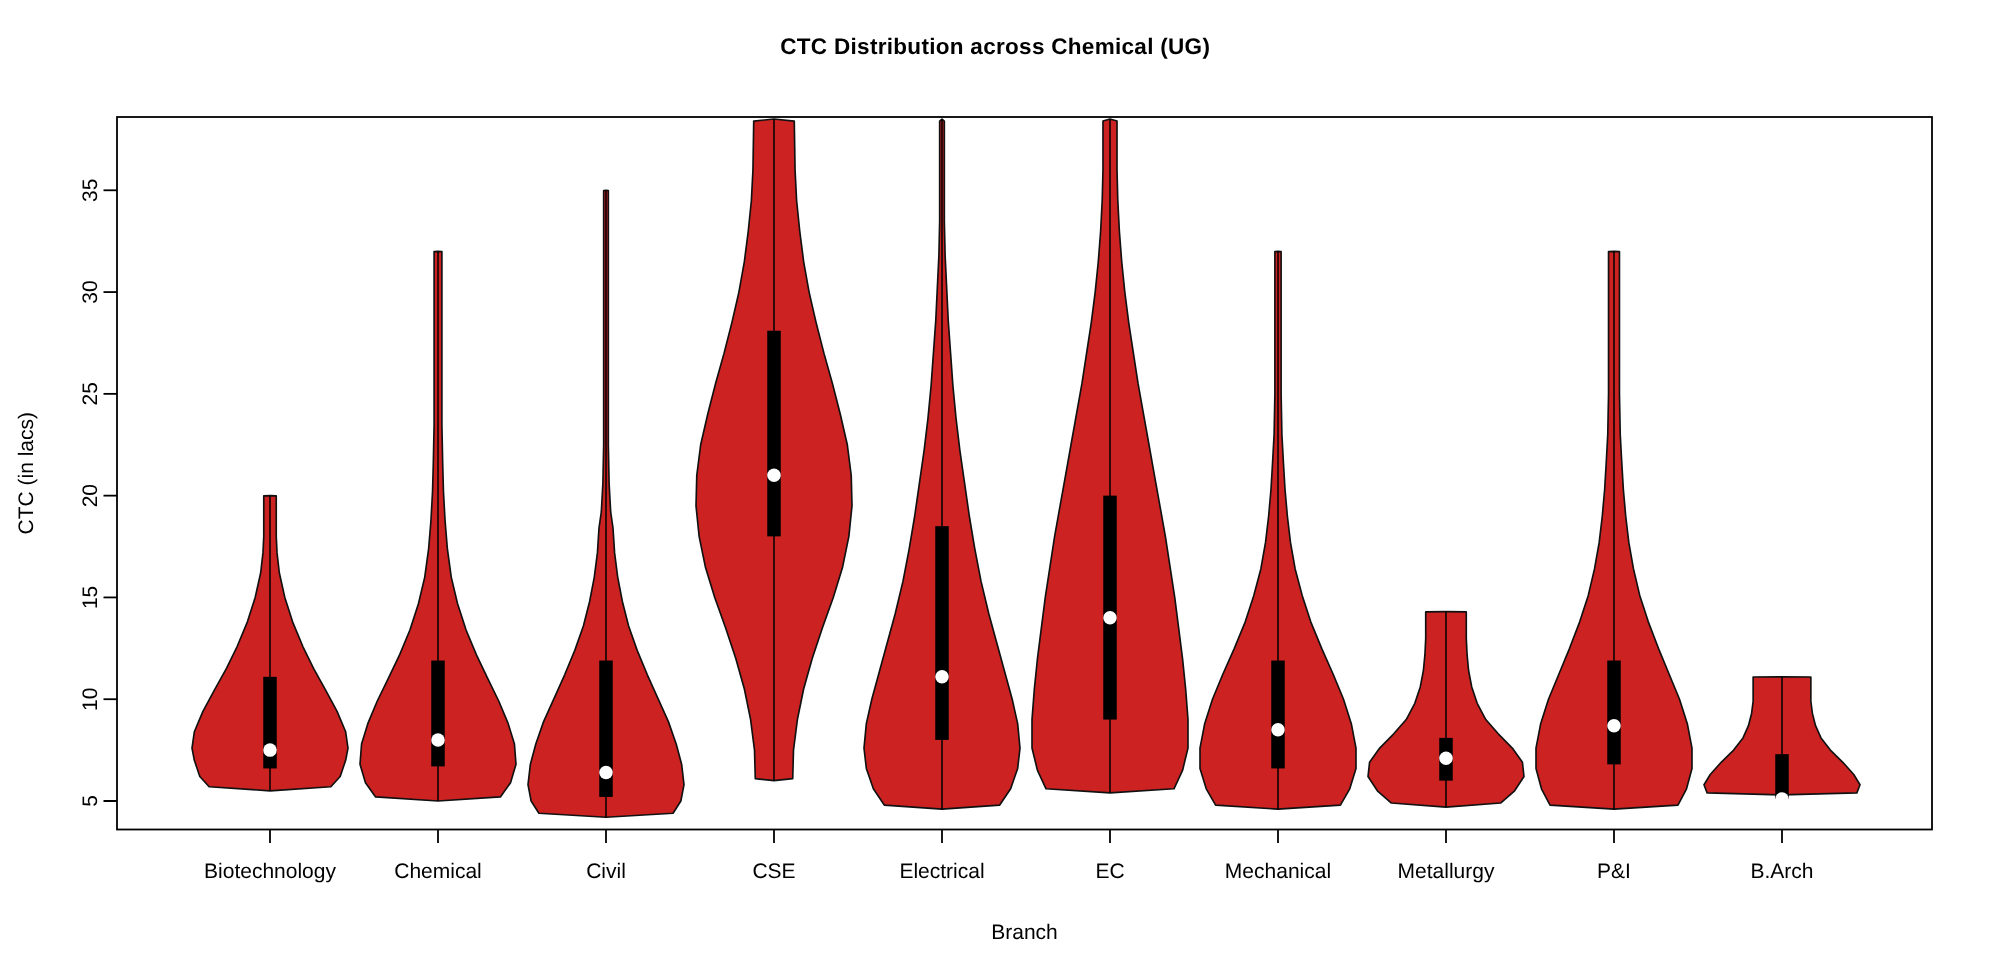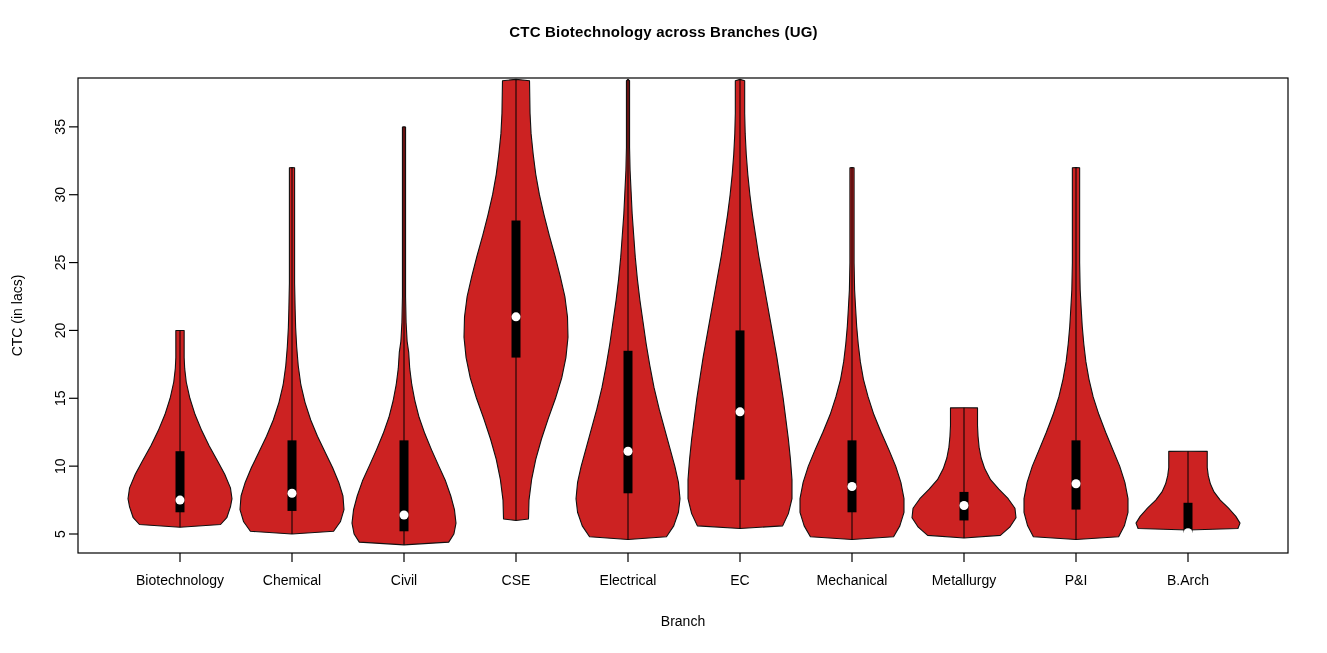--- a/index.html
+++ b/index.html
@@ -16,21 +16,21 @@
   }
   #chart-svg{position:absolute;top:0;left:0;}
   .axis-tick-label{font-size:14px;fill:#000;font-family:"Liberation Sans", sans-serif;}
   .axis-title{font-size:14px;fill:#000;font-family:"Liberation Sans", sans-serif;}
 </style>
 </head>
 <body>
 
 <div id="stage">
 
-  <div id="plot-title">CTC Biotechnology across Branches (UG)</div>
+  <div id="plot-title">CTC Distribution across Chemical (UG)</div>
 
   <svg id="chart-svg" width="1327" height="653">
     <g id="violins-layer">
         <g>
           <path d="M 180.00,527.21 L 220.56,524.50 L 226.80,517.71 L 230.44,506.86 L 232.00,498.71 L 230.44,487.86 L 224.72,474.29 L 217.44,460.71 L 209.12,445.79 L 201.84,430.86 L 195.08,414.57 L 189.88,398.29 L 186.24,382.00 L 184.68,368.43 L 184.16,357.57 L 184.16,349.43 L 184.16,330.56 L 180.00,330.43 L 180.00,330.43 L 175.84,330.56 L 175.84,349.43 L 175.84,357.57 L 175.32,368.43 L 173.76,382.00 L 170.12,398.29 L 164.92,414.57 L 158.16,430.86 L 150.88,445.79 L 142.56,460.71 L 135.28,474.29 L 129.56,487.86 L 128.00,498.71 L 129.56,506.86 L 133.20,517.71 L 139.44,524.50 L 180.00,527.21 Z" fill="#CC2222" stroke="#111111" stroke-width="1.1" stroke-linejoin="round"></path>
           <line x1="180" x2="180" y1="527.2142857142857" y2="330.42857142857144" stroke="#000000" stroke-width="1"></line>
           <rect x="175.5" y="451.2142857142857" width="9" height="61.07142857142861" fill="#000000"></rect>
           <circle cx="180" cy="500.07142857142856" r="4.5" fill="#FFFFFF"></circle>
         </g>
         <g>

